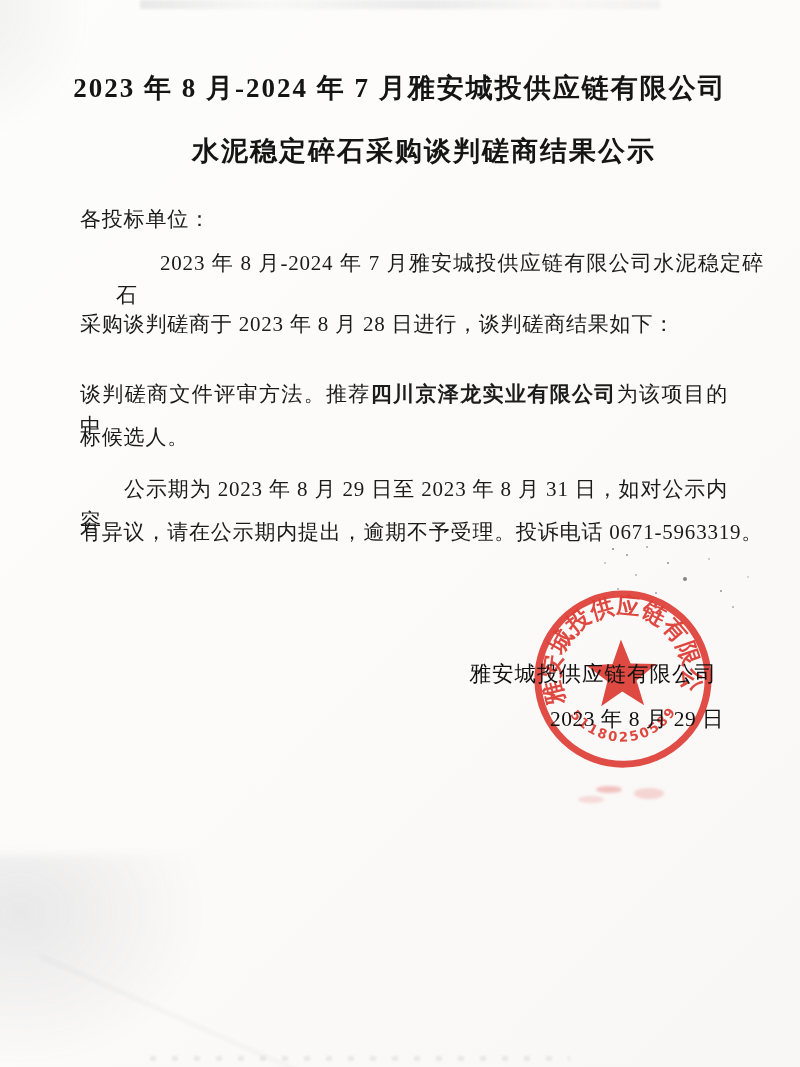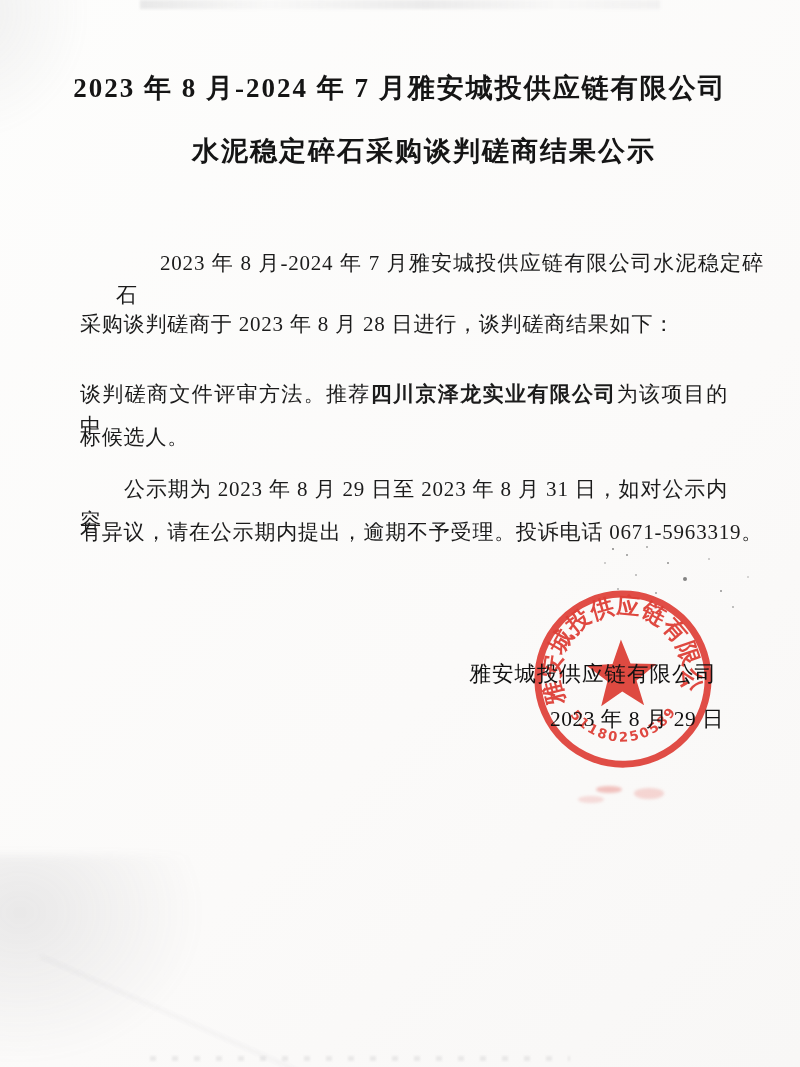--- a/index.html
+++ b/index.html
@@ -115,20 +115,21 @@
   <div class="artifact corner-shade"></div>
   <div class="artifact fold-shadow"></div>
   <div class="artifact fold-line"></div>
   <div class="artifact speckles"></div>
   <div class="artifact red-smudge"></div>
   <div class="artifact bottom-speckles"></div>
 
   <div class="title-line title-1">2023 年 8 月-2024 年 7 月雅安城投供应链有限公司</div>
   <div class="title-line title-2">水泥稳定碎石采购谈判磋商结果公示</div>
 
+  <div class="bline no-just y-salut">各投标单位：</div>
 
   <div class="bline indent y-p1l1">2023 年 8 月-2024 年 7 月雅安城投供应链有限公司水泥稳定碎石</div>
   <div class="bline no-just y-p1l2">采购谈判磋商于 2023 年 8 月 28 日进行，谈判磋商结果如下：</div>
 
   <div class="bline y-p2l2"><span>谈判磋商文件评审方法。推荐</span><span class="bold-co">四川京泽龙实业有限公司</span><span>为该项目的中</span></div>
   <div class="bline no-just y-p2l3">标候选人。</div>
 
   <div class="bline indent y-p3l1">公示期为 2023 年 8 月 29 日至 2023 年 8 月 31 日，如对公示内容</div>
   <div class="bline no-just y-p3l2">有异议，请在公示期内提出，逾期不予受理。投诉电话 0671-5963319。</div>
 

